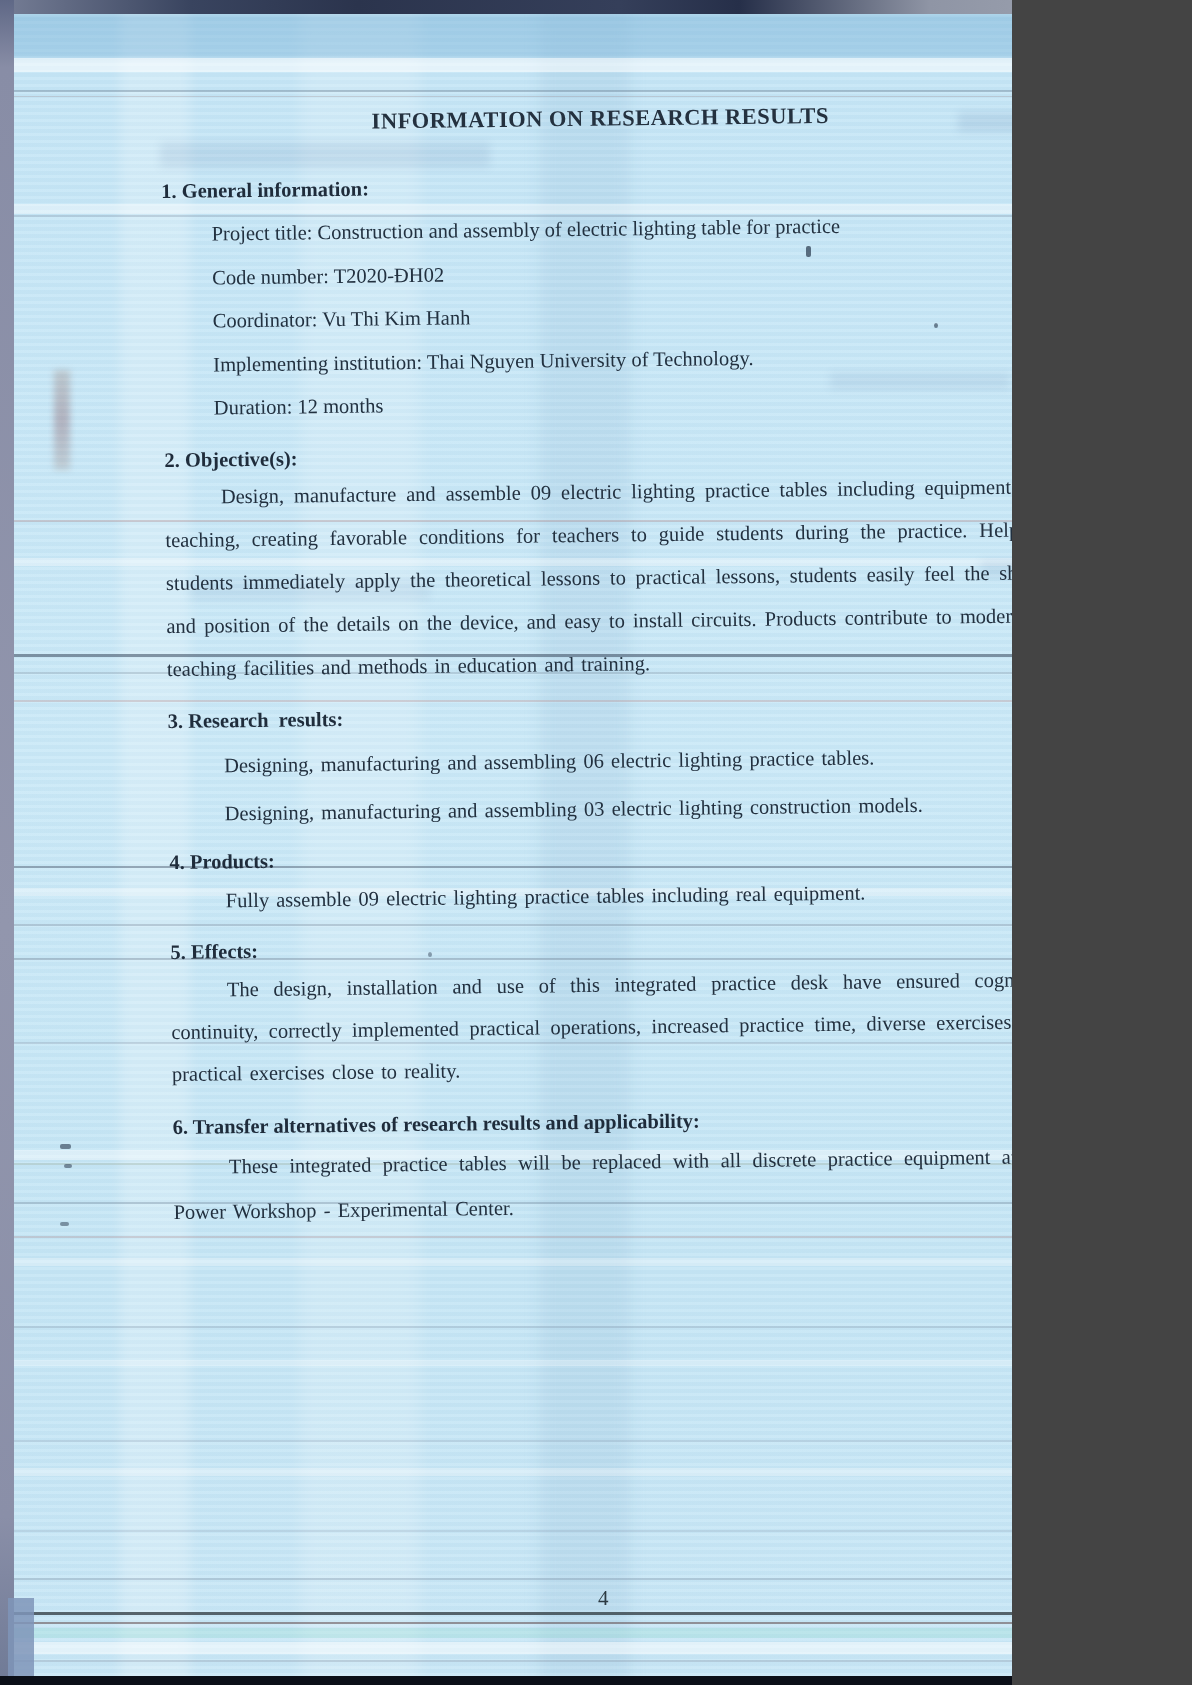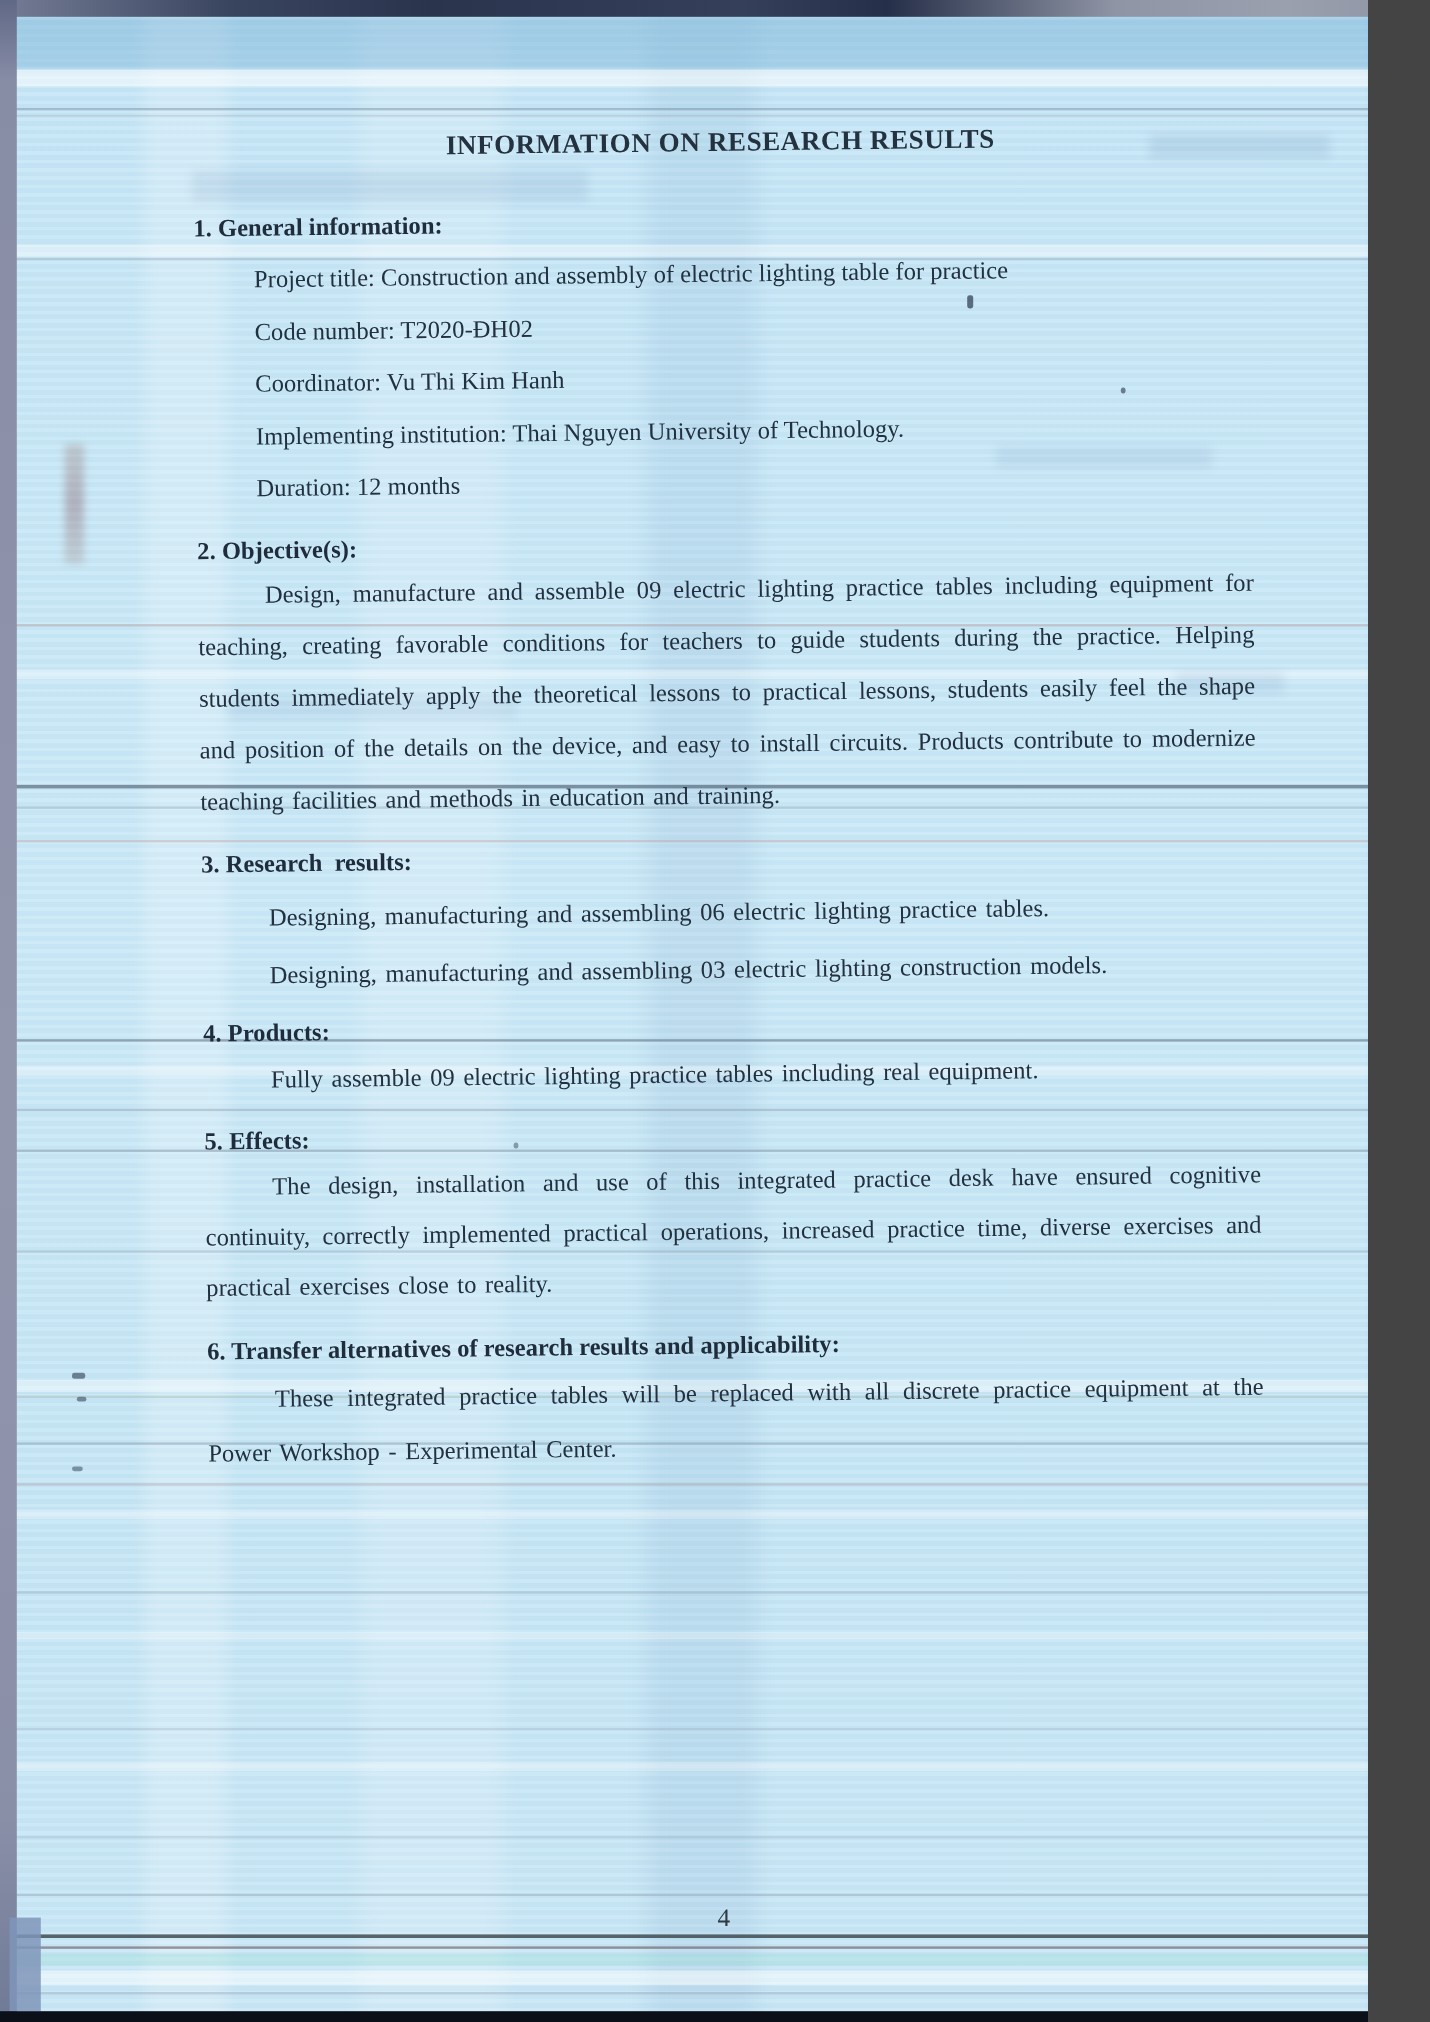--- a/index.html
+++ b/index.html
@@ -1,22 +1,21 @@
 <!DOCTYPE html>
 <html><head>
 <meta charset="utf-8">
 <style>
   html,body{margin:0;padding:0;background:#444;}
   #page{
     position:relative;
-    width:1124px;height:1685px;
+    width:1012px;height:1685px;
     overflow:hidden;
     font-family:"Liberation Serif", serif;
     background:linear-gradient(180deg,#b4daed 0%,#c6e6f6 4%,#cbe9f7 45%,#c6e6f5 75%,#c9e7f6 100%);
-    padding-left:16px;
   }
   
   #page::before{
     content:"";position:absolute;inset:0;z-index:1;pointer-events:none;
     background:repeating-linear-gradient(180deg,
       rgba(255,255,255,0.07) 0 3px, rgba(120,160,190,0.05) 3px 7px);
   }
   
   .band,.line,.vband,.smudge,.speck{position:absolute;z-index:2;pointer-events:none;}
   

